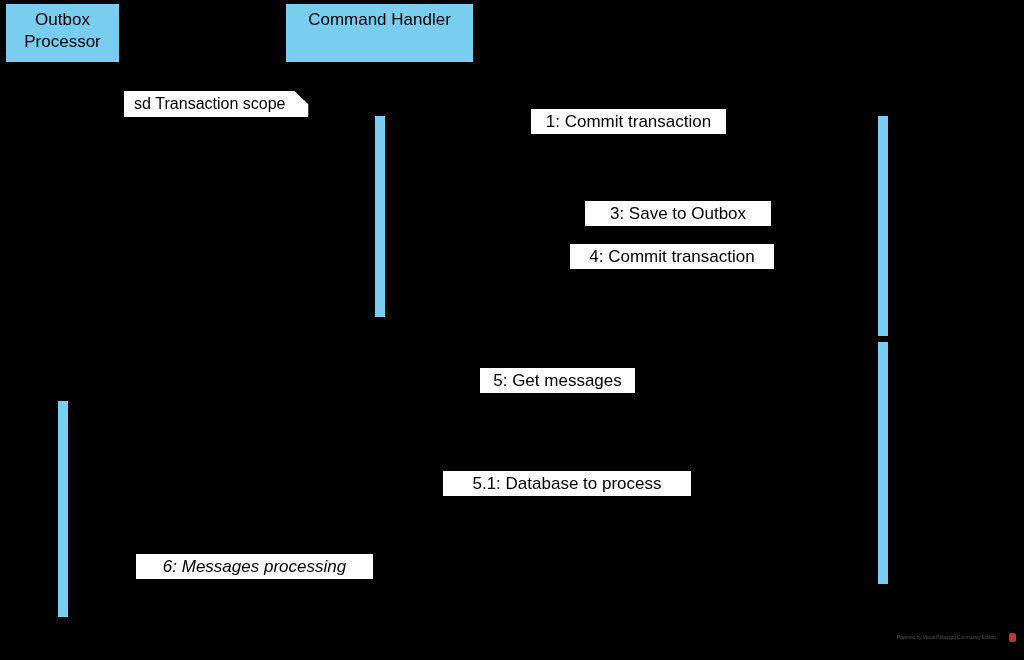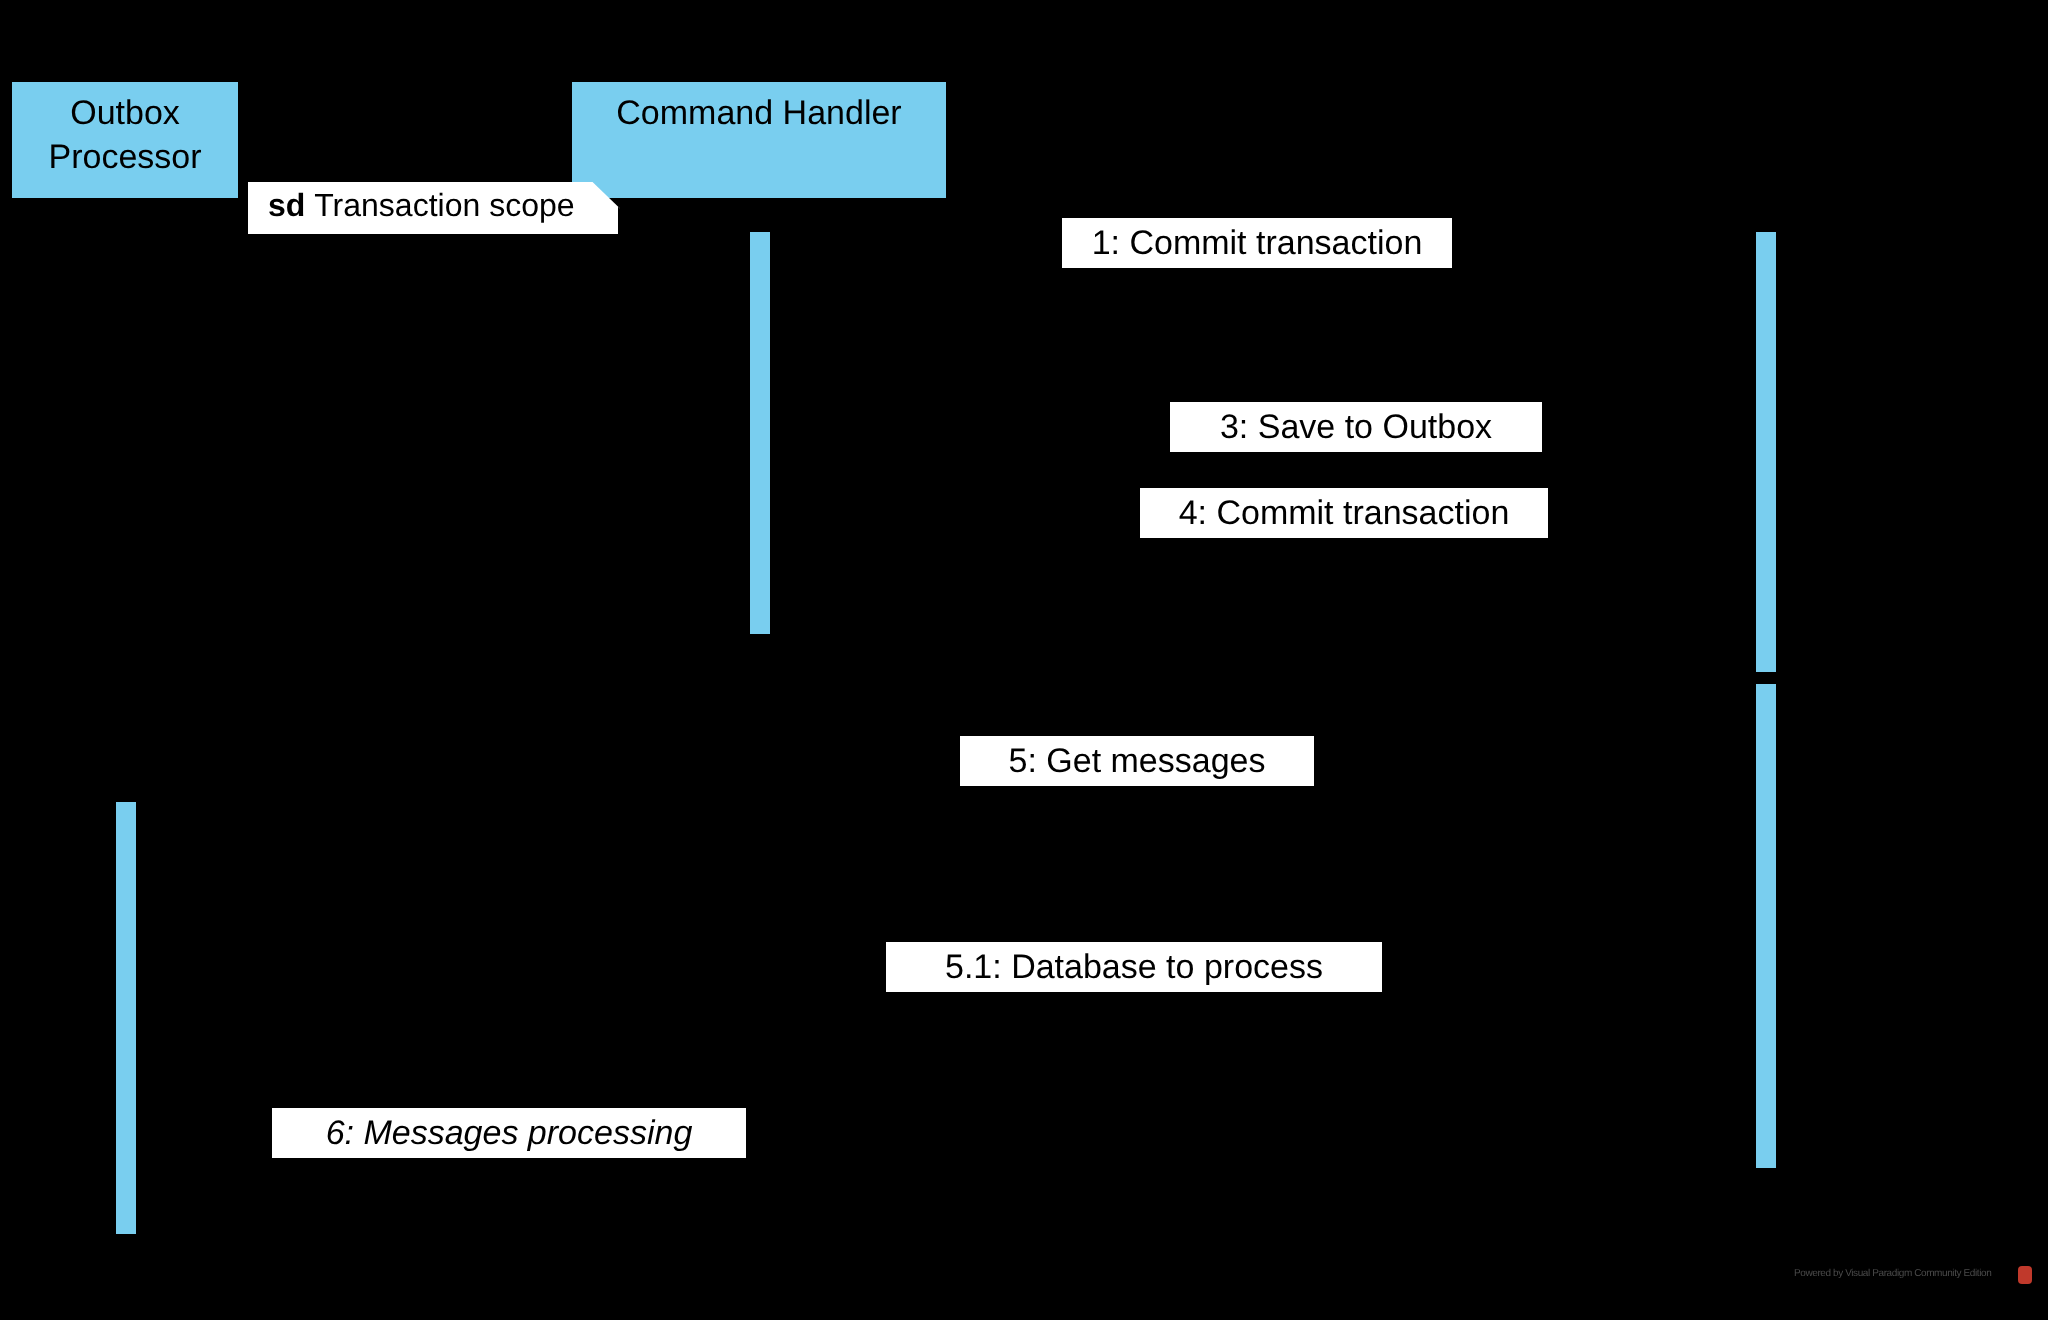--- a/index.html
+++ b/index.html
@@ -21,21 +21,20 @@
     position: absolute;
     box-sizing: border-box;
     background: #79CEEF;
     border: 1px solid #000000;
     color: #000000;
     font-size: 17px;
     line-height: 22px;
     text-align: center;
     padding-top: 5px;
     white-space: pre-line;
-    margin-top: 37px;
   }
 
   
   .lifeline {
     position: absolute;
     width: 1px;
     background: #000000;
   }
 
   
@@ -60,21 +59,21 @@
     font-size: 16px;
     line-height: 24px;
     padding: 1px 22px 1px 10px;
     white-space: nowrap;
     border: 1px solid #000000;
     border-top: none;
     border-left: none;
     clip-path: polygon(0 0, calc(100% - 14px) 0, 100% 50%, 100% 100%, 0 100%);
   }
   .fragment-label b {
-    font-weight: bold;
+    font-weight: normal;
   }
 
   
   .msg-label {
     position: absolute;
     box-sizing: border-box;
     background: #FFFFFF;
     color: #000000;
     font-size: 17px;
     line-height: 25px;
@@ -159,21 +158,21 @@
   <div class="arrow-line" style="left:386px; top:226px; width:486px;"></div>
   <div class="arrow-head right" style="left:868px; top:222px;"></div>
   <div class="msg-label" style="left:585px; top:201px; width:186px;">3: Save to Outbox</div>
 
   <div class="arrow-line" style="left:386px; top:277px; width:486px;"></div>
   <div class="arrow-head right" style="left:868px; top:273px;"></div>
   <div class="msg-label" style="left:570px; top:244px; width:204px;">4: Commit transaction</div>
 
   <div class="arrow-line" style="left:69px; top:393px; width:803px;"></div>
   <div class="arrow-head right" style="left:868px; top:389px;"></div>
-  <div class="msg-label" style="left:480px; top:368px; width:177px;">5: Get messages</div>
+  <div class="msg-label" style="left:480px; top:368px; width:155px;">5: Get messages</div>
 
   <div class="arrow-line" style="left:69px; top:496px; width:808px;"></div>
   <div class="arrow-head left" style="left:69px; top:492px;"></div>
   <div class="msg-label" style="left:443px; top:471px; width:248px;">5.1: Database to process</div>
 
   <div class="arrow-line" style="left:69px; top:579px; width:44px;"></div>
   <div class="arrow-line" style="left:112px; top:579px; width:1px; height:26px; background:#000;"></div>
   <div class="arrow-line" style="left:69px; top:605px; width:44px;"></div>
   <div class="arrow-head left" style="left:69px; top:601px;"></div>
   <div class="msg-label" style="left:136px; top:554px; width:237px;font-style:italic;">6: Messages processing</div>

